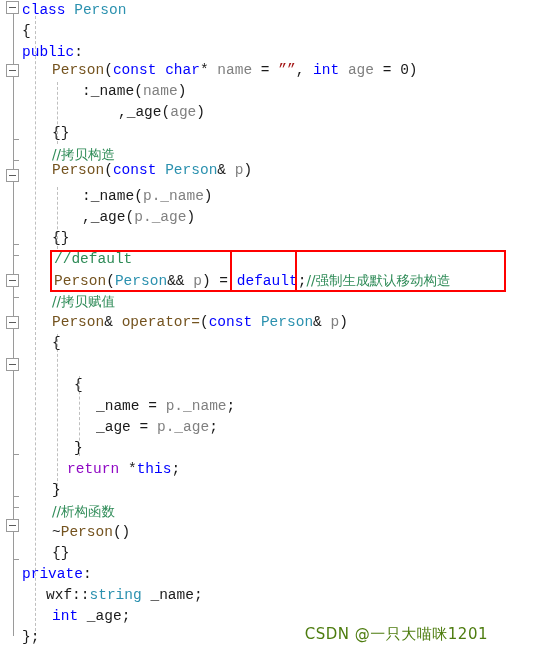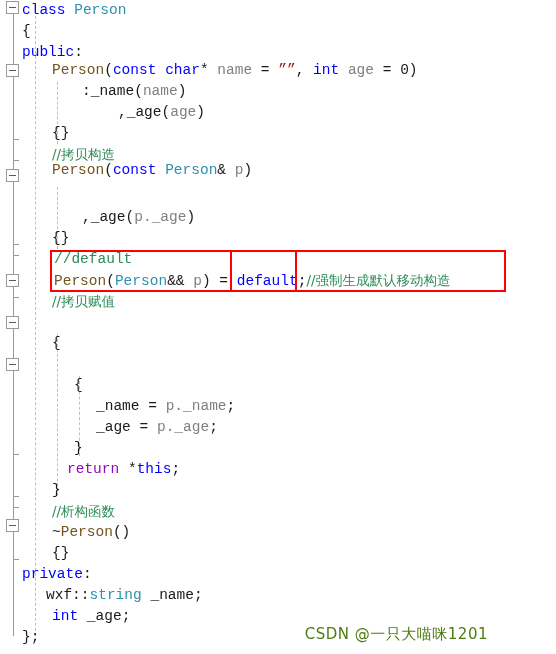--- a/index.html
+++ b/index.html
@@ -136,31 +136,33 @@
     <div class="line" style="top:81px;left:82px;text-align:center;"><span class="plain">:</span><span class="plain">_name</span><span class="plain">(</span><span class="ident">name</span><span class="plain">)</span></div>
 
     <div class="line" style="top:102px;left:82px;margin-left:36px;"><span class="plain">,</span><span class="plain">_age</span><span class="plain">(</span><span class="ident">age</span><span class="plain">)</span></div>
 
     <div class="line" style="top:123px;left:52px;"><span class="plain">{}</span></div>
 
     <div class="line cmt" style="top:144px;left:52px;"><span class="cjk">//拷贝构造</span></div>
 
     <div class="line" style="top:160px;left:52px;"><span class="fn">Person</span><span class="plain">(</span><span class="kw">const</span><span class="plain"> </span><span class="type">Person</span><span class="plain">&amp; </span><span class="ident">p</span><span class="plain">)</span></div>
 
+    <div class="line" style="top:186px;left:82px;"><span class="plain">:</span><span class="plain">_name</span><span class="plain">(</span><span class="ident">p</span><span class="ident">.</span><span class="ident">_name</span><span class="plain">)</span></div>
 
     <div class="line" style="top:207px;left:82px;text-align:right;"><span class="plain">,</span><span class="plain">_age</span><span class="plain">(</span><span class="ident">p</span><span class="ident">.</span><span class="ident">_age</span><span class="plain">)</span></div>
 
     <div class="line" style="top:228px;left:52px;"><span class="plain">{}</span></div>
 
     <div class="line cmt" style="top:249px;left:54px;"><span>//default</span></div>
 
     <div class="line" style="top:270px;left:54px;"><span class="fn">Person</span><span class="plain">(</span><span class="type">Person</span><span class="plain">&amp;&amp; </span><span class="ident">p</span><span class="plain">) = </span><span class="kw">default</span><span class="plain">;</span><span class="cmt cjk">//强制生成默认移动构造</span></div>
 
     <div class="line cmt" style="top:291px;left:52px;"><span class="cjk">//拷贝赋值</span></div>
 
+    <div class="line" style="top:312px;left:52px;"><span class="fn">Person</span><span class="plain">&amp; </span><span class="fn">operator=</span><span class="plain">(</span><span class="kw">const</span><span class="plain"> </span><span class="type">Person</span><span class="plain">&amp; </span><span class="ident">p</span><span class="plain">)</span></div>
 
     <div class="line" style="top:333px;left:52px;"><span class="plain">{</span></div>
 
 
     <div class="line" style="top:375px;left:74px;"><span class="plain">{</span></div>
 
     <div class="line" style="top:396px;left:96px;"><span class="plain">_name</span><span class="plain"> = </span><span class="ident">p</span><span class="ident">.</span><span class="ident">_name</span><span class="plain">;</span></div>
 
     <div class="line" style="top:417px;left:96px;"><span class="plain">_age</span><span class="plain"> = </span><span class="ident">p</span><span class="ident">.</span><span class="ident">_age</span><span class="plain">;</span></div>
 

